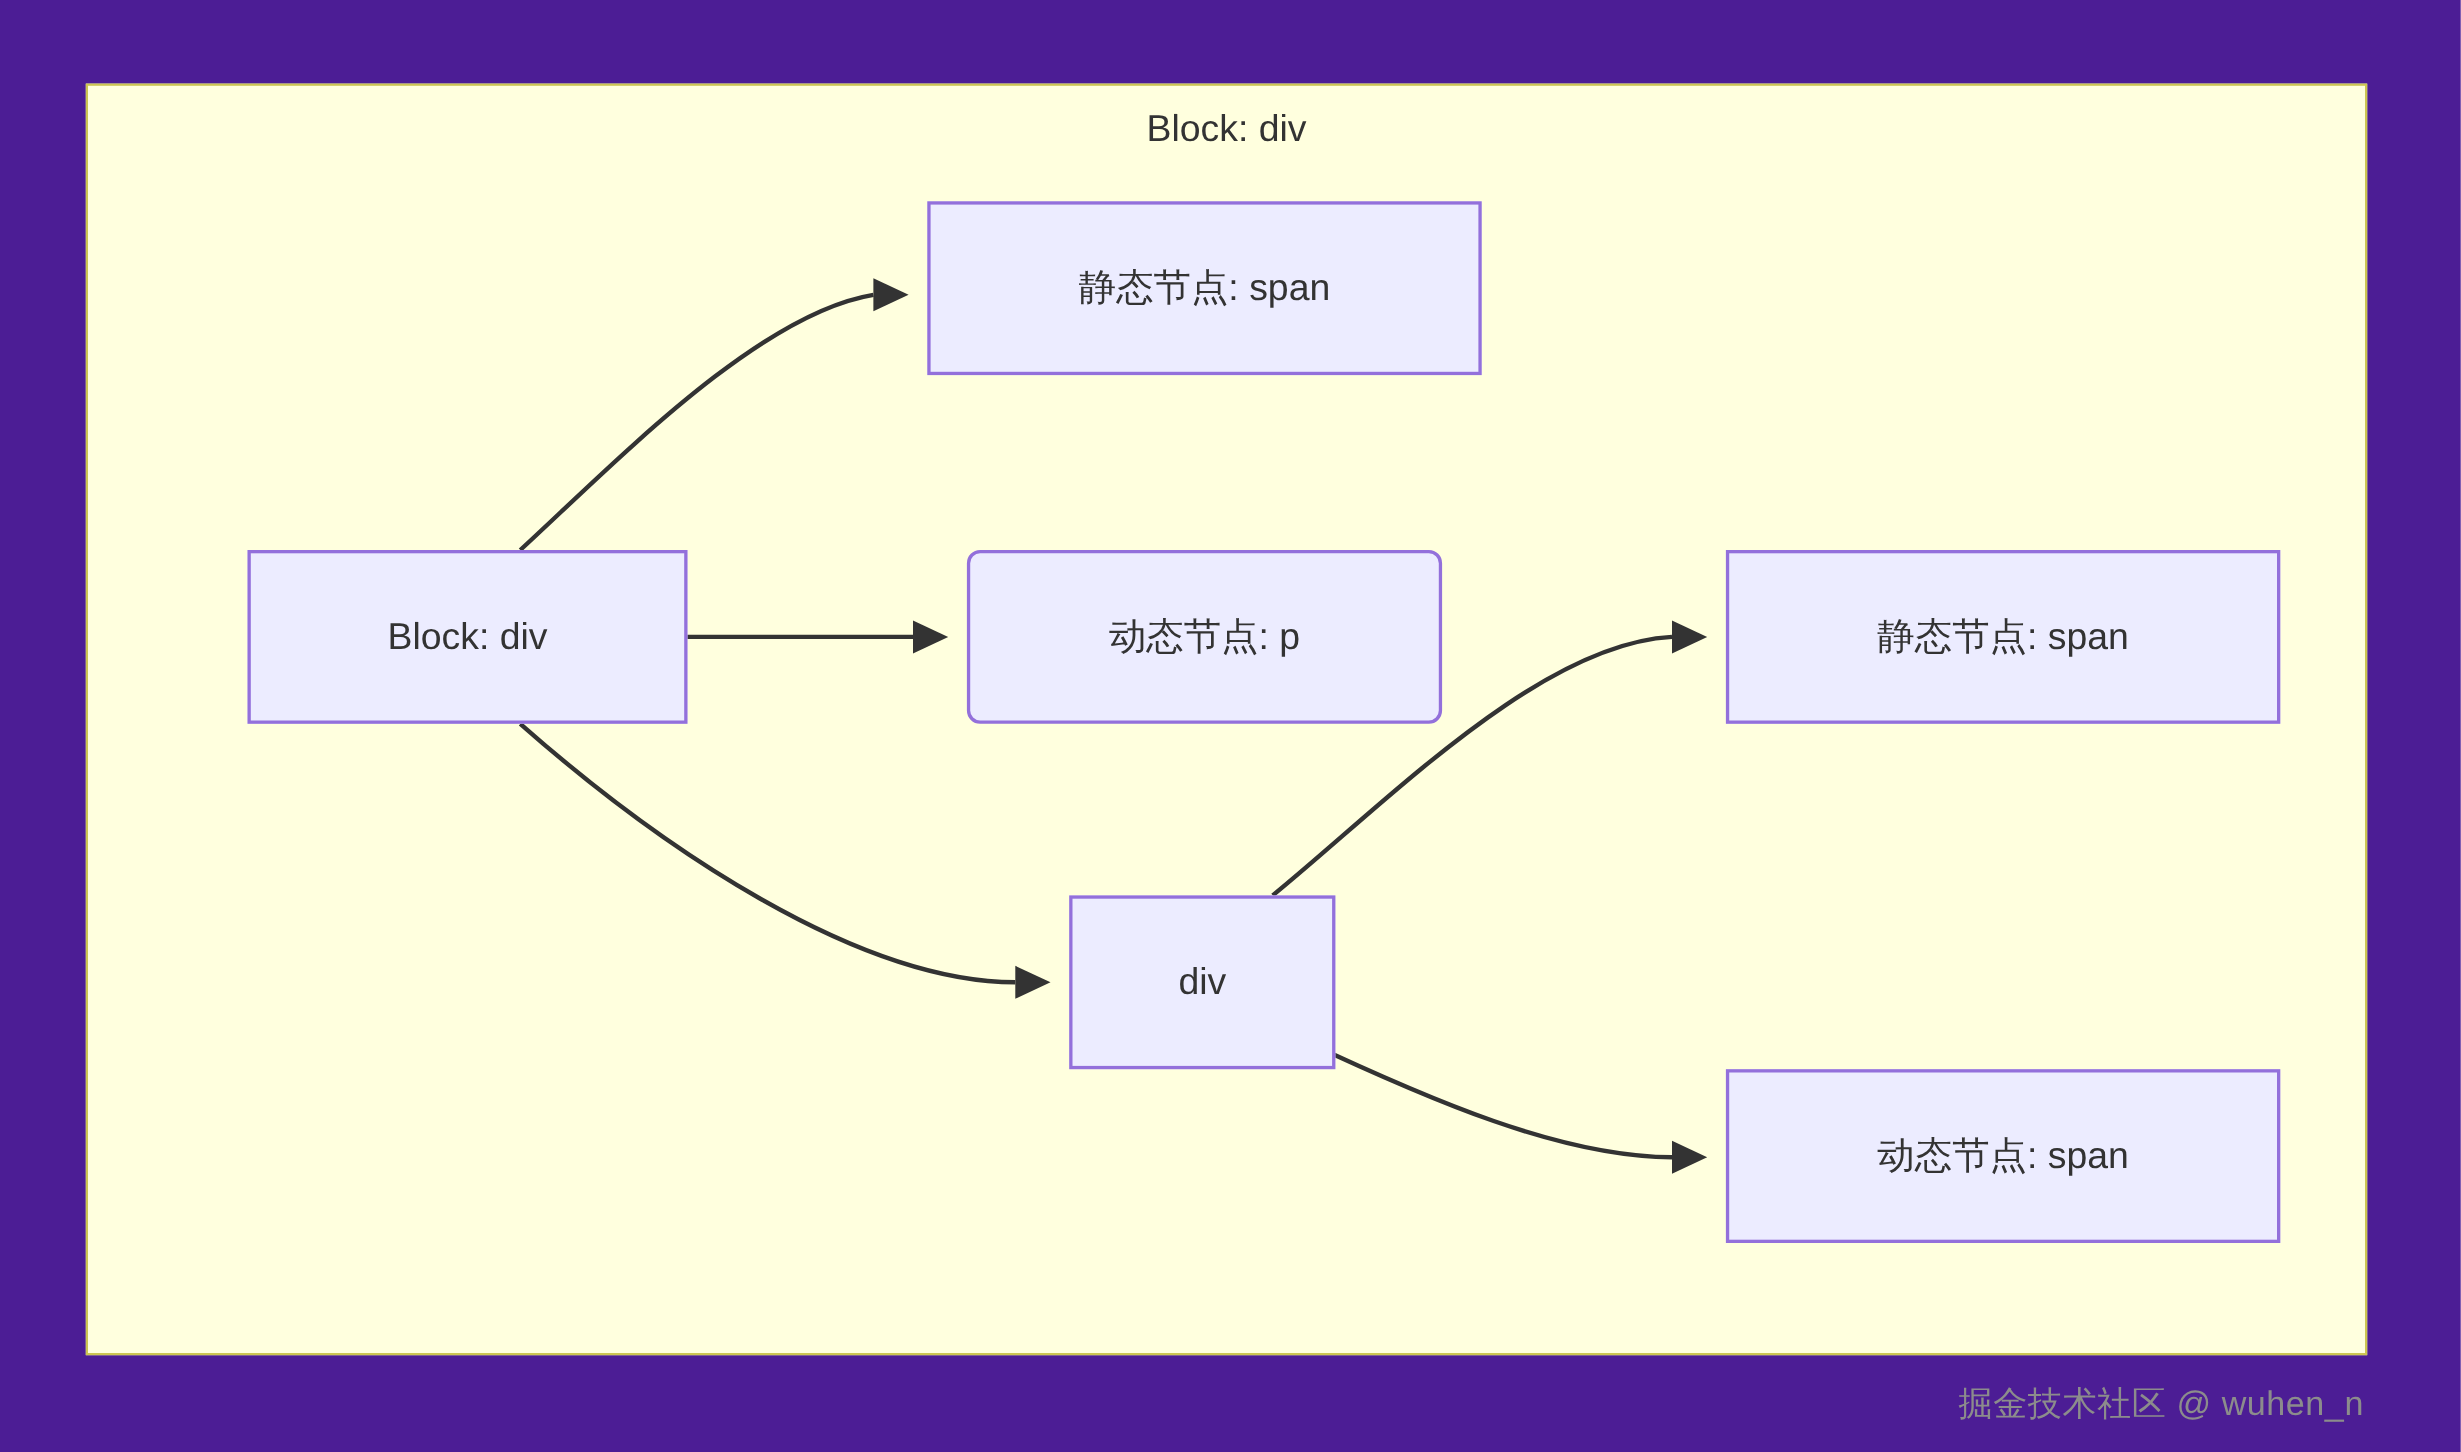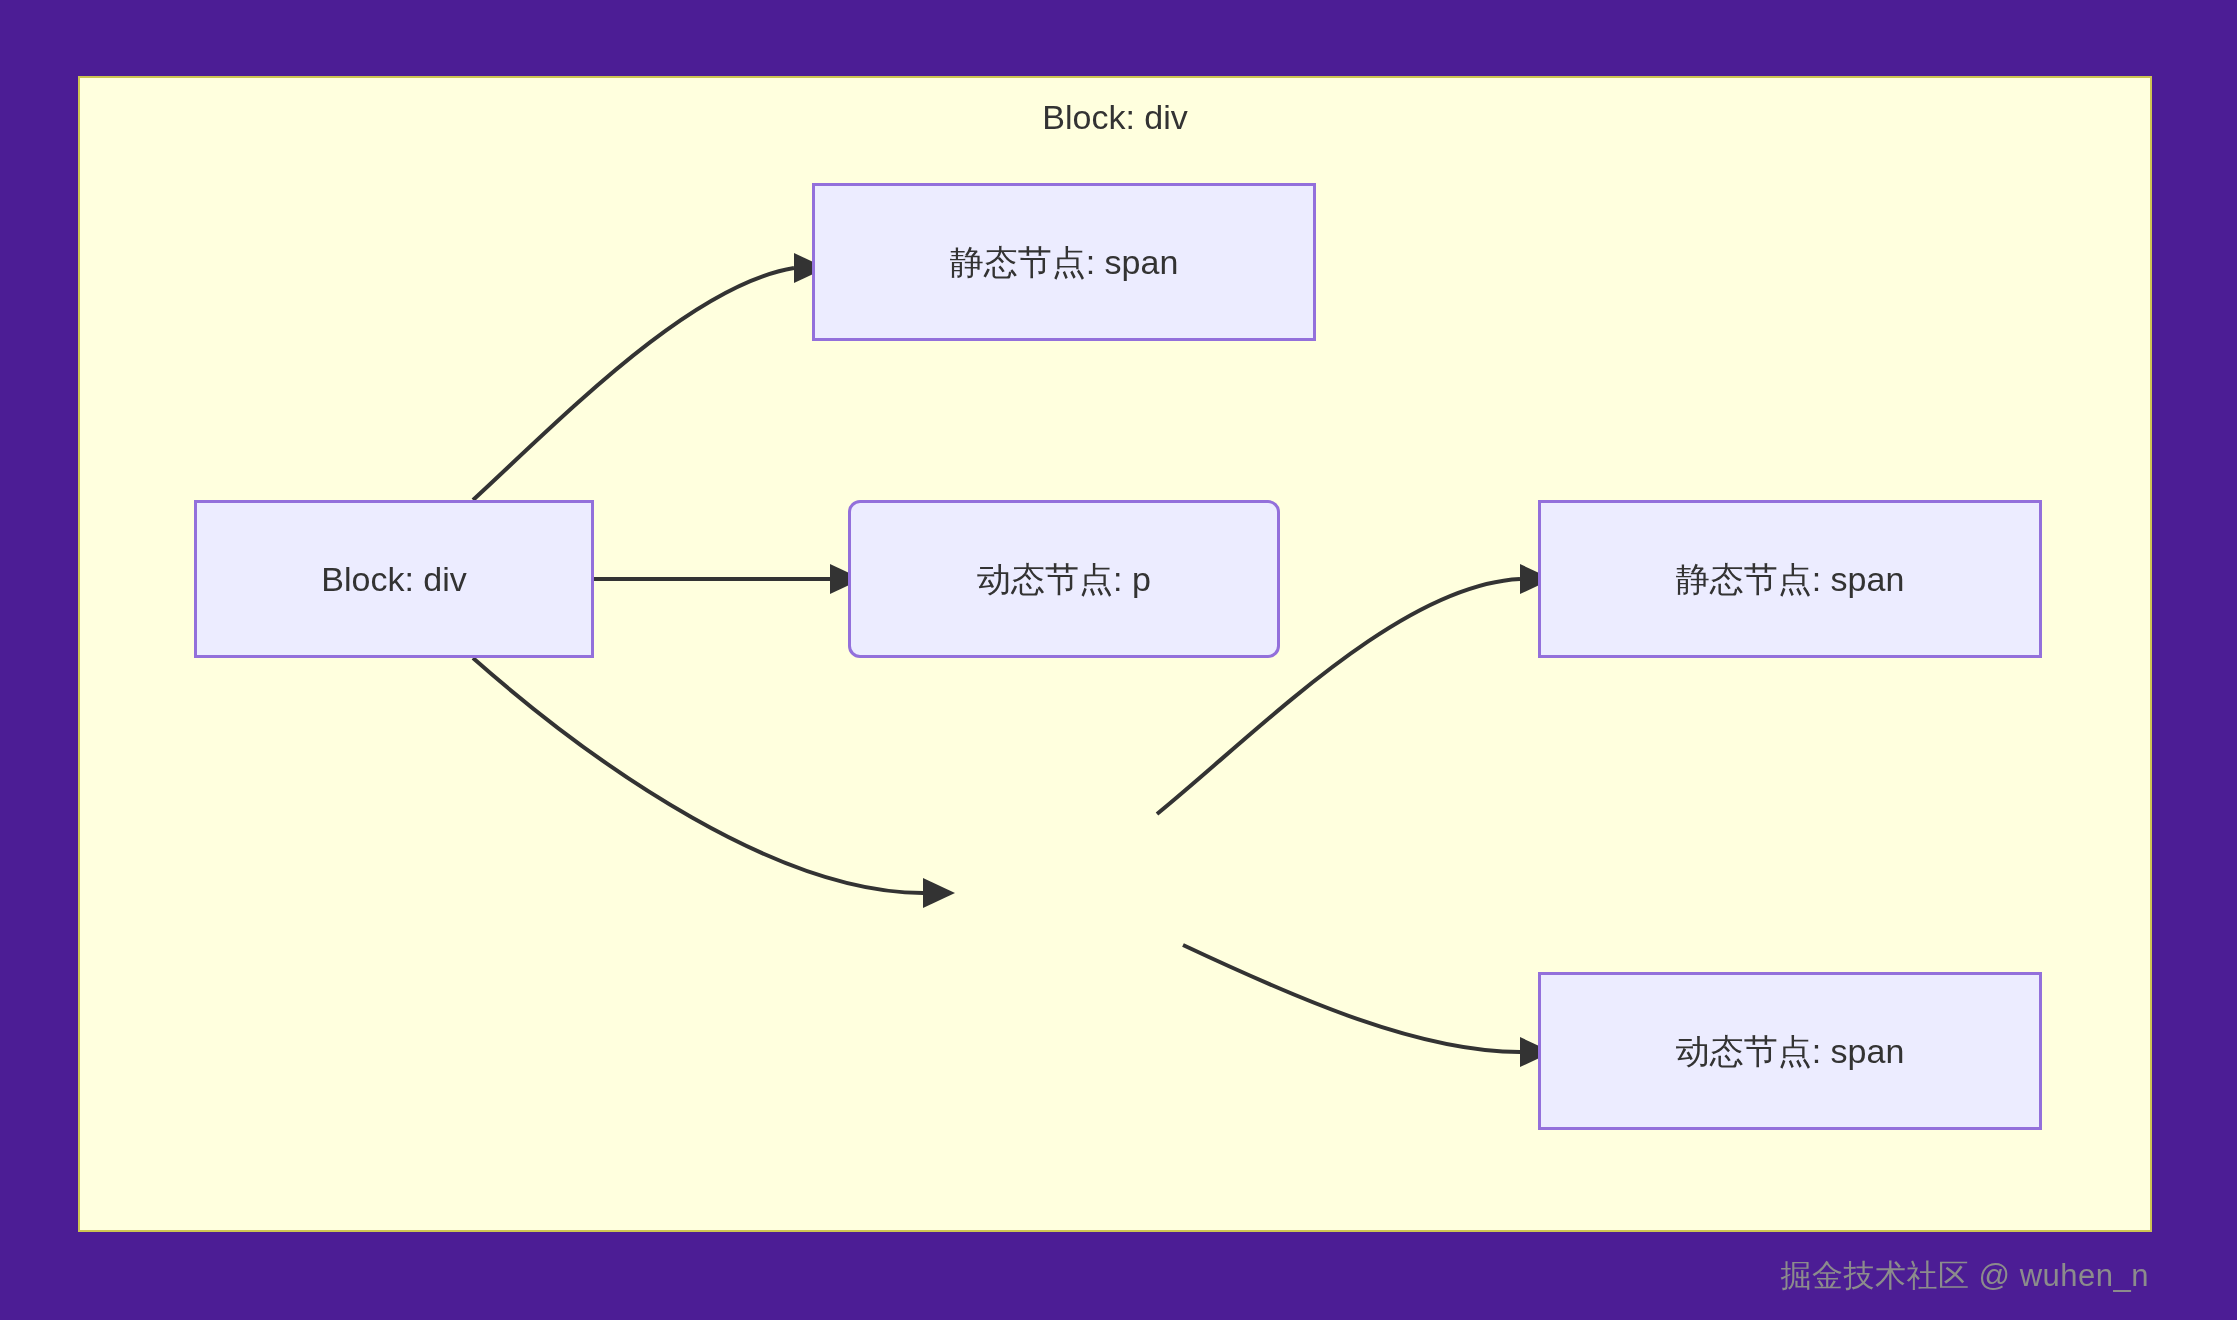--- a/index.html
+++ b/index.html
@@ -48,20 +48,21 @@
 
   
   .node {
     position: absolute;
     box-sizing: border-box;
     background: #ececff;
     border: 3px solid #9370db;
     display: flex;
     align-items: center;
     justify-content: center;
+    margin-left: 31px;
   }
   .node-label {
     font-size: 34px;
     color: #333333;
     line-height: 1;
     white-space: nowrap;
     text-align: center;
   }
 
   
@@ -141,20 +142,23 @@
   </div>
 
   <div class="node" id="node-static-span-1">
     <span class="node-label">静态节点: span</span>
   </div>
 
   <div class="node" id="node-dynamic-p">
     <span class="node-label">动态节点: p</span>
   </div>
 
+  <div class="node" id="node-div">
+    <span class="node-label">div</span>
+  </div>
 
   <div class="node" id="node-static-span-2">
     <span class="node-label">静态节点: span</span>
   </div>
 
   <div class="node" id="node-dynamic-span">
     <span class="node-label">动态节点: span</span>
   </div>
 
   <div class="watermark">掘金技术社区 @ wuhen_n</div>

